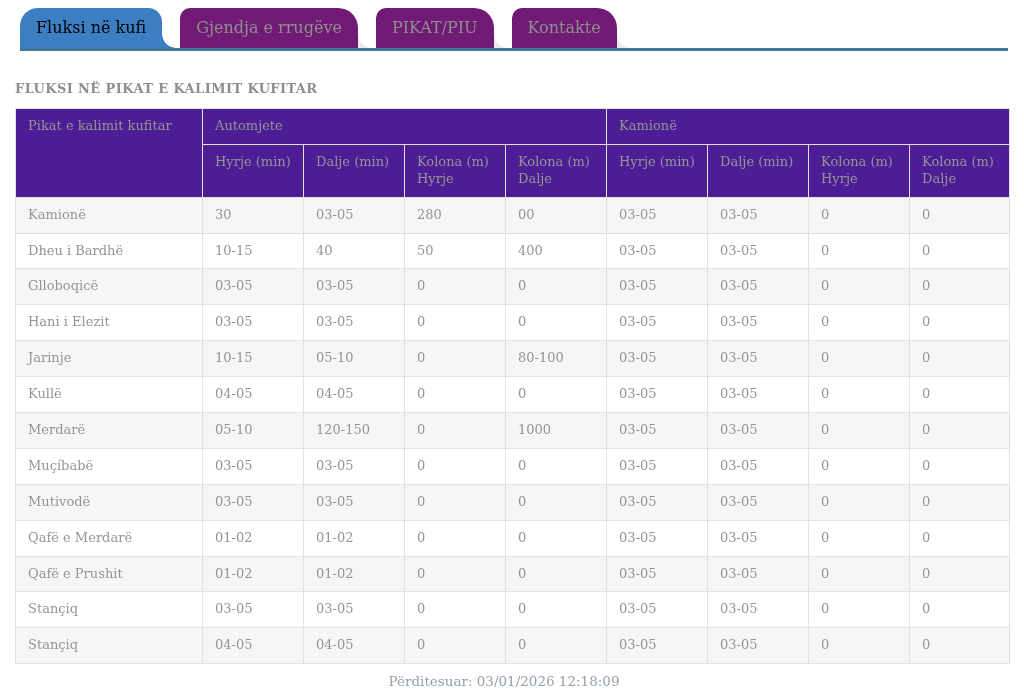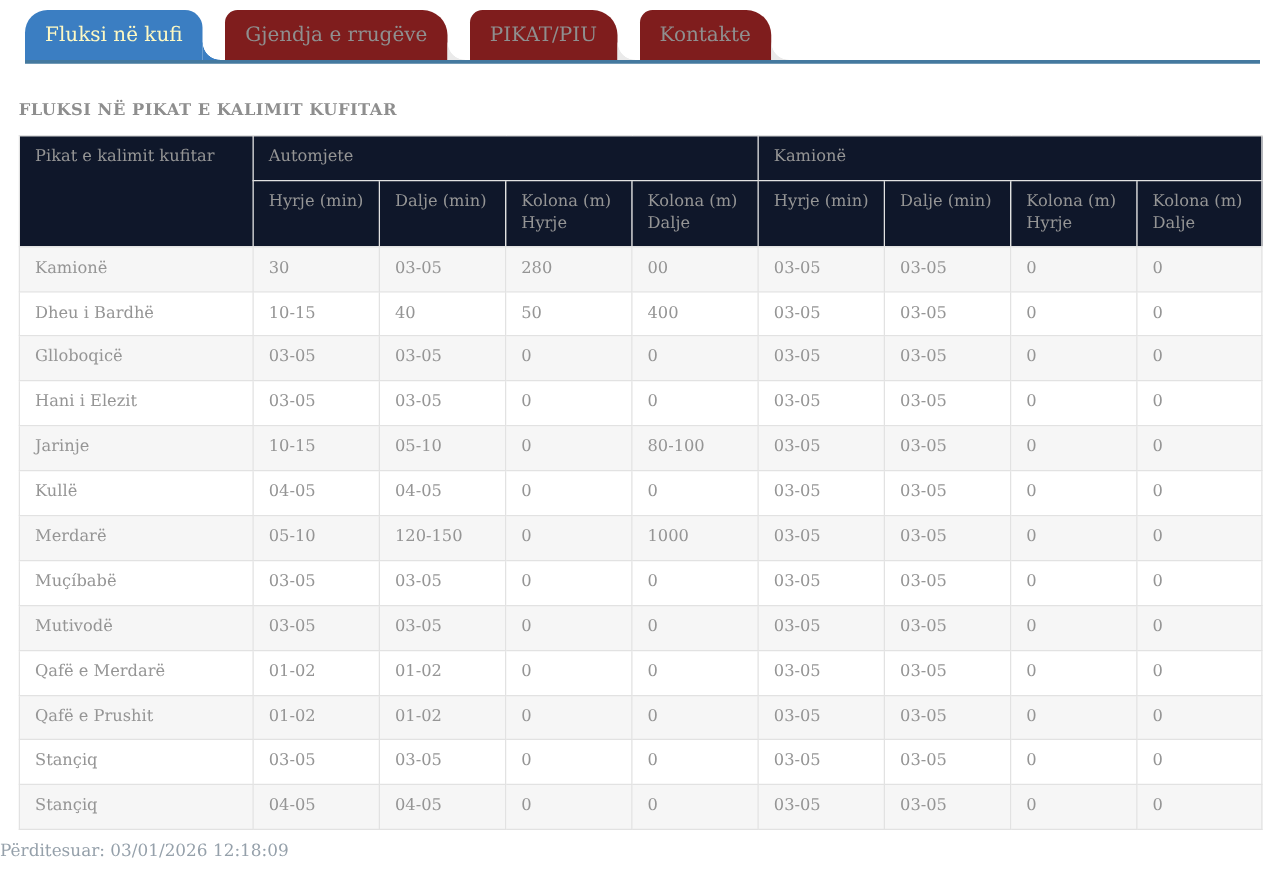--- a/index.html
+++ b/index.html
@@ -14,39 +14,39 @@
 
   
   .tabbar {
     display: flex;
     align-items: flex-end;
     padding: 8px 0 0 20px;
     position: relative;
   }
   .tab {
     position: relative;
-    background: #7f1d1d;
+    background: #701a75;
     color: #8f8f8f;
     font-size: 16px;
     padding: 10px 16px 11px 16px;
     margin-right: 18px;
     border-radius: 10px 20px 0 0;
     cursor: pointer;
     white-space: nowrap;
   }
   .tab::after {
     content: '';
     position: absolute;
     right: -14px; bottom: 0;
     width: 14px; height: 14px;
     background: radial-gradient(circle at 100% 0, rgba(0,0,0,0) 13.5px, #eaeaea 14px);
   }
   .tab.active {
     background: #3b7ec2;
-    color: #fef9c3;
+    color: #000000;
     border-radius: 18px 14px 0 0;
     z-index: 2;
   }
   .tab.active::after {
     background: radial-gradient(circle at 100% 0, rgba(0,0,0,0) 13.5px, #3b7ec2 14px);
   }
   .tab-underline {
     height: 3px;
     background: #44799f;
     margin: 0 16px 0 20px;
@@ -71,29 +71,29 @@
   .flux th, .flux td {
     border: 1px solid #e2e2e2;
     font-size: 13px;
     font-weight: normal;
     text-align: left;
     padding: 9px 12px;
     color: #959595;
     line-height: 1.3;
   }
   .flux thead th {
-    background: #0f172a;
+    background: #4c1d95;
     vertical-align: top;
   }
   .flux tbody td { background: #ffffff; }
   .flux tbody tr:nth-child(odd) td { background: #f6f6f6; }
 
   
   .footer-updated {
-    text-align: left;
+    text-align: center;
     margin: 9px 16px 0 0;
     font-size: 13.5px;
     color: #95a0aa;
   }
 </style>
 </head>
 <body>
 
 <div class="page">
 

